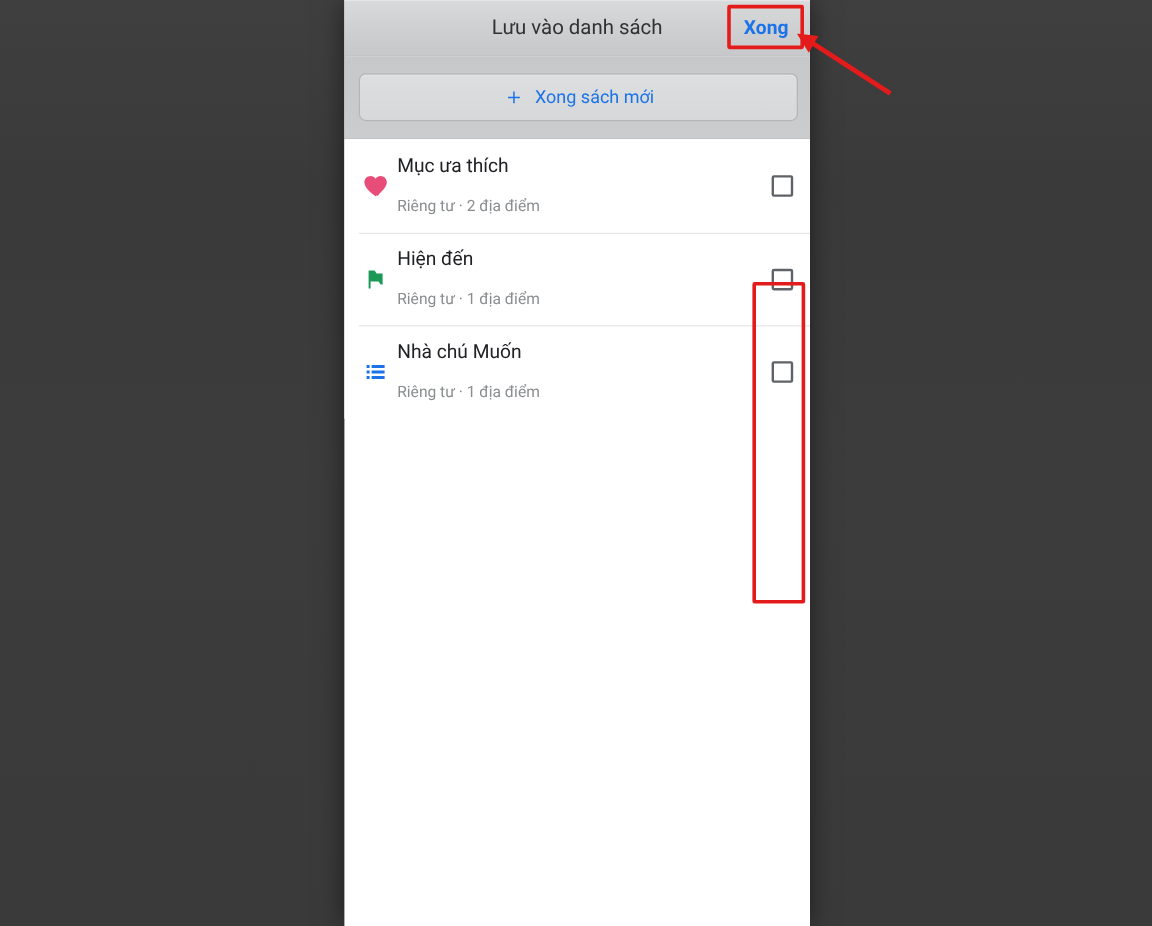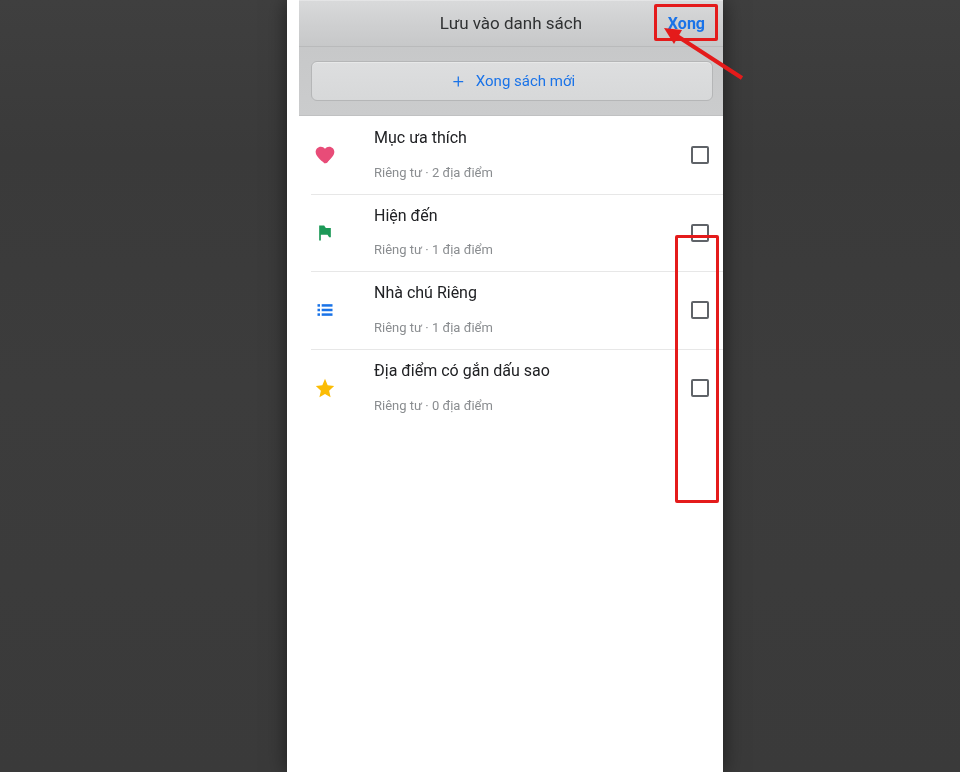--- a/index.html
+++ b/index.html
@@ -14,27 +14,26 @@
   }
   .bg {
     position: absolute;
     inset: 0;
     background: linear-gradient(180deg, #3f3f3f 0%, #3a3a3a 20%, #3c3c3c 50%, #3a3a3a 100%);
   }
   .phone {
     position: absolute;
     left: 287px;
     top: 0;
-    width: 424px;
+    width: 388px;
     height: 772px;
     background: #ffffff;
     box-shadow: 0 0 20px rgba(0,0,0,0.5);
     display: flex;
     flex-direction: column;
-    padding-left: 12px;
   }
   .titlebar {
     height: 46px;
     background: linear-gradient(180deg, #d9dadb 0%, #cfd0d1 50%, #c7c8c9 100%);
     border-bottom: 1px solid #b9babb;
     display: flex;
     align-items: center;
     position: relative;
     box-shadow: inset 0 1px 0 rgba(255,255,255,0.3);
   }
@@ -94,21 +93,20 @@
     top: -1px;
   }
   .list {
     background: #ffffff;
   }
   .row {
     display: flex;
     align-items: center;
     padding: 12px 14px 12px 12px;
     position: relative;
-    gap: 31px;
   }
   .row + .row::before {
     content: "";
     position: absolute;
     left: 12px;
     right: 0;
     top: 0;
     height: 1px;
     background: #e7e7e7;
   }
@@ -231,38 +229,26 @@
         <svg width="20" height="20" viewBox="0 0 24 24">
           <rect x="3" y="5" width="3" height="3" fill="#1a73e8"></rect>
           <rect x="8" y="5" width="13" height="3" fill="#1a73e8"></rect>
           <rect x="3" y="10.5" width="3" height="3" fill="#1a73e8"></rect>
           <rect x="8" y="10.5" width="13" height="3" fill="#1a73e8"></rect>
           <rect x="3" y="16" width="3" height="3" fill="#1a73e8"></rect>
           <rect x="8" y="16" width="13" height="3" fill="#1a73e8"></rect>
         </svg>
       </div>
       <div class="text-slot">
-        <div class="row-title">Nhà chú Riêng</div>
+        <div class="row-title">Nhà chú Muốn</div>
         <div class="row-sub">Riêng tư · 1 địa điểm</div>
       </div>
       <div class="checkbox"></div>
     </div>
 
-    <div class="row">
-      <div class="icon-slot">
-        <svg width="22" height="22" viewBox="0 0 24 24">
-            <path fill="#fbbc04" d="M12 2l2.9 6.9L22 9.9l-5.5 5 1.6 7.1L12 18.6 5.9 22l1.6-7.1L2 9.9l7.1-1z"></path>
-          </svg>
-      </div>
-      <div class="text-slot">
-        <div class="row-title">Địa điểm có gắn dấu sao</div>
-        <div class="row-sub">Riêng tư · 0 địa điểm</div>
-      </div>
-      <div class="checkbox"></div>
-    </div>
 
     <div class="checkbox-col-highlight"></div>
   </div>
 
 </div>
 
 <svg class="arrow" viewBox="0 0 82 54">
   <defs></defs>
   <line x1="78" y1="50" x2="10" y2="6" stroke="#e41b1b" stroke-width="4"></line>
   <polygon points="0,0 18,2 10,16" fill="#e41b1b"></polygon>

